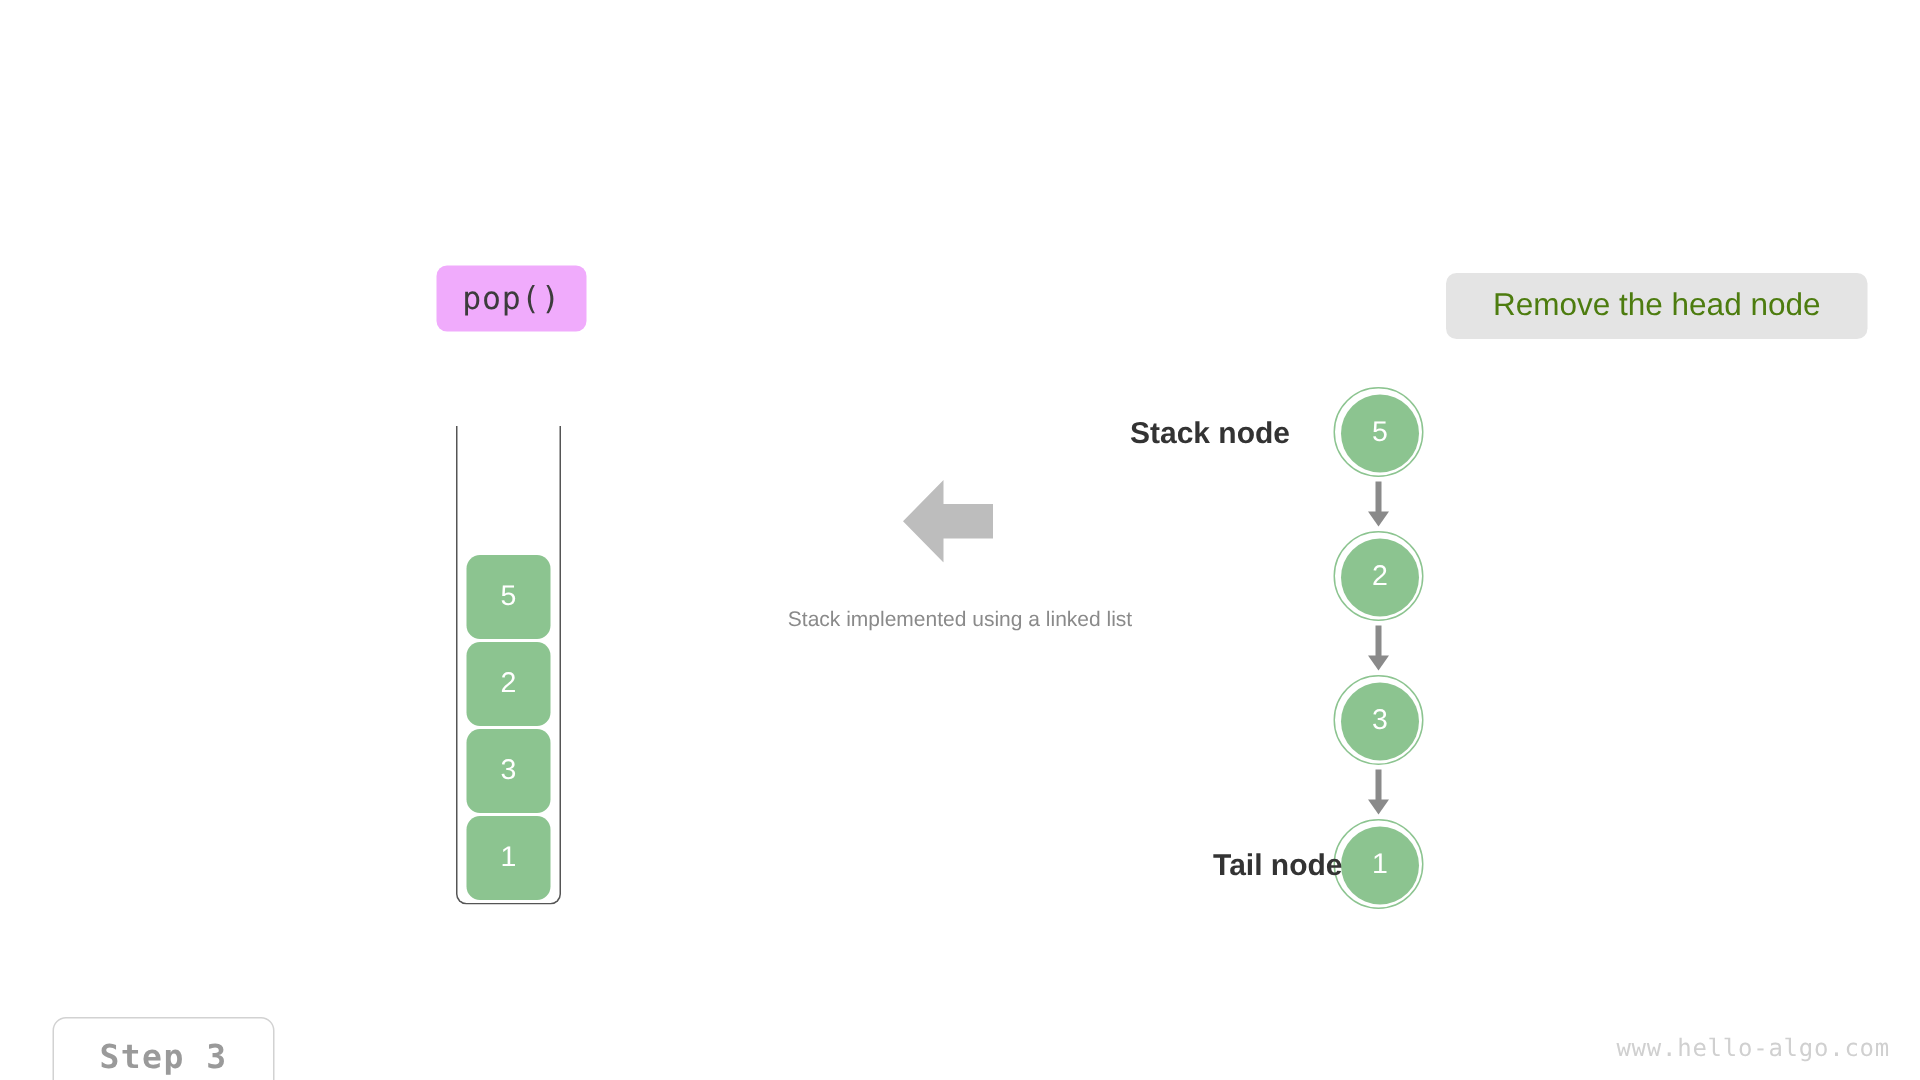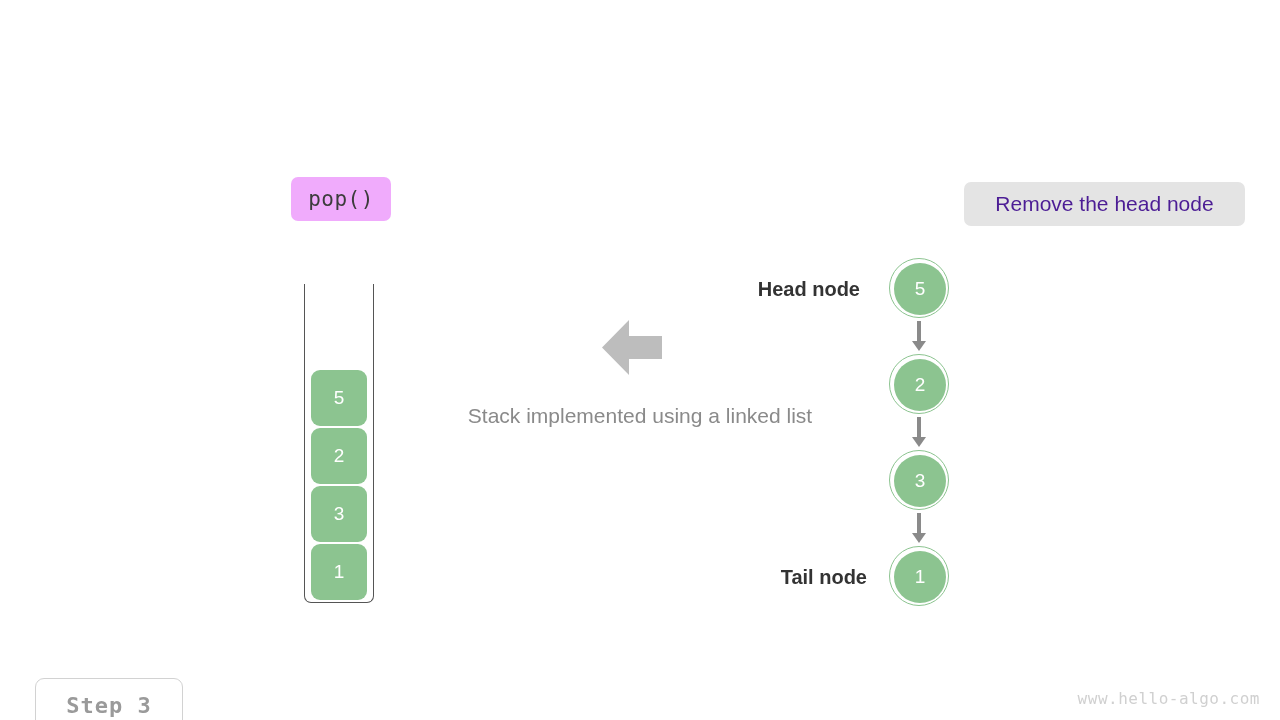--- a/index.html
+++ b/index.html
@@ -43,21 +43,21 @@
     left: 964px;
     top: 182px;
     width: 281px;
     height: 44px;
     background: #e4e4e4;
     border-radius: 7px;
     display: flex;
     align-items: center;
     justify-content: center;
     font-size: 21px;
-    color: #4c1d95;
+    color: #4d7c0f;
   }
 
   
   .step-badge {
     position: absolute;
     left: 35px;
     top: 641px;
     width: 146px;
     height: 52px;
     background: #ffffff;
@@ -126,21 +126,21 @@
     width: 60px;
     height: 55px;
   }
 
   .caption {
     position: absolute;
     left: 0;
     top: 404px;
     width: 1280px;
     text-align: center;
-    font-size: 21px;
+    font-size: 14px;
     color: #8a8a8a;
   }
   .caption-inner {
     display: inline-block;
     transform: translateX(0px);
   }
 
   
   .llist {
     position: absolute;
@@ -266,20 +266,20 @@
     </div>
     <div class="link" style="top:256px; height:22px;"></div>
     <div class="link-head" style="top:276px;"></div>
 
     <div class="node" style="top:288px;">
       <div class="ring"></div>
       <div class="disc">1</div>
     </div>
   </div>
 
-  <div class="side-label" style="left:660px; top:278px; width:200px;">Head node</div>
-  <div class="side-label" style="left:660px; top:566px; width:207px;">Tail node</div>
+  <div class="side-label" style="left:660px; top:278px; width:200px;">Stack node</div>
+  <div class="side-label" style="left:688px; top:566px; width:207px;">Tail node</div>
 
   <div class="step-badge">Step 3</div>
 
   <div class="watermark">www.hello-algo.com</div>
 
 </div>
 
 </body></html>

